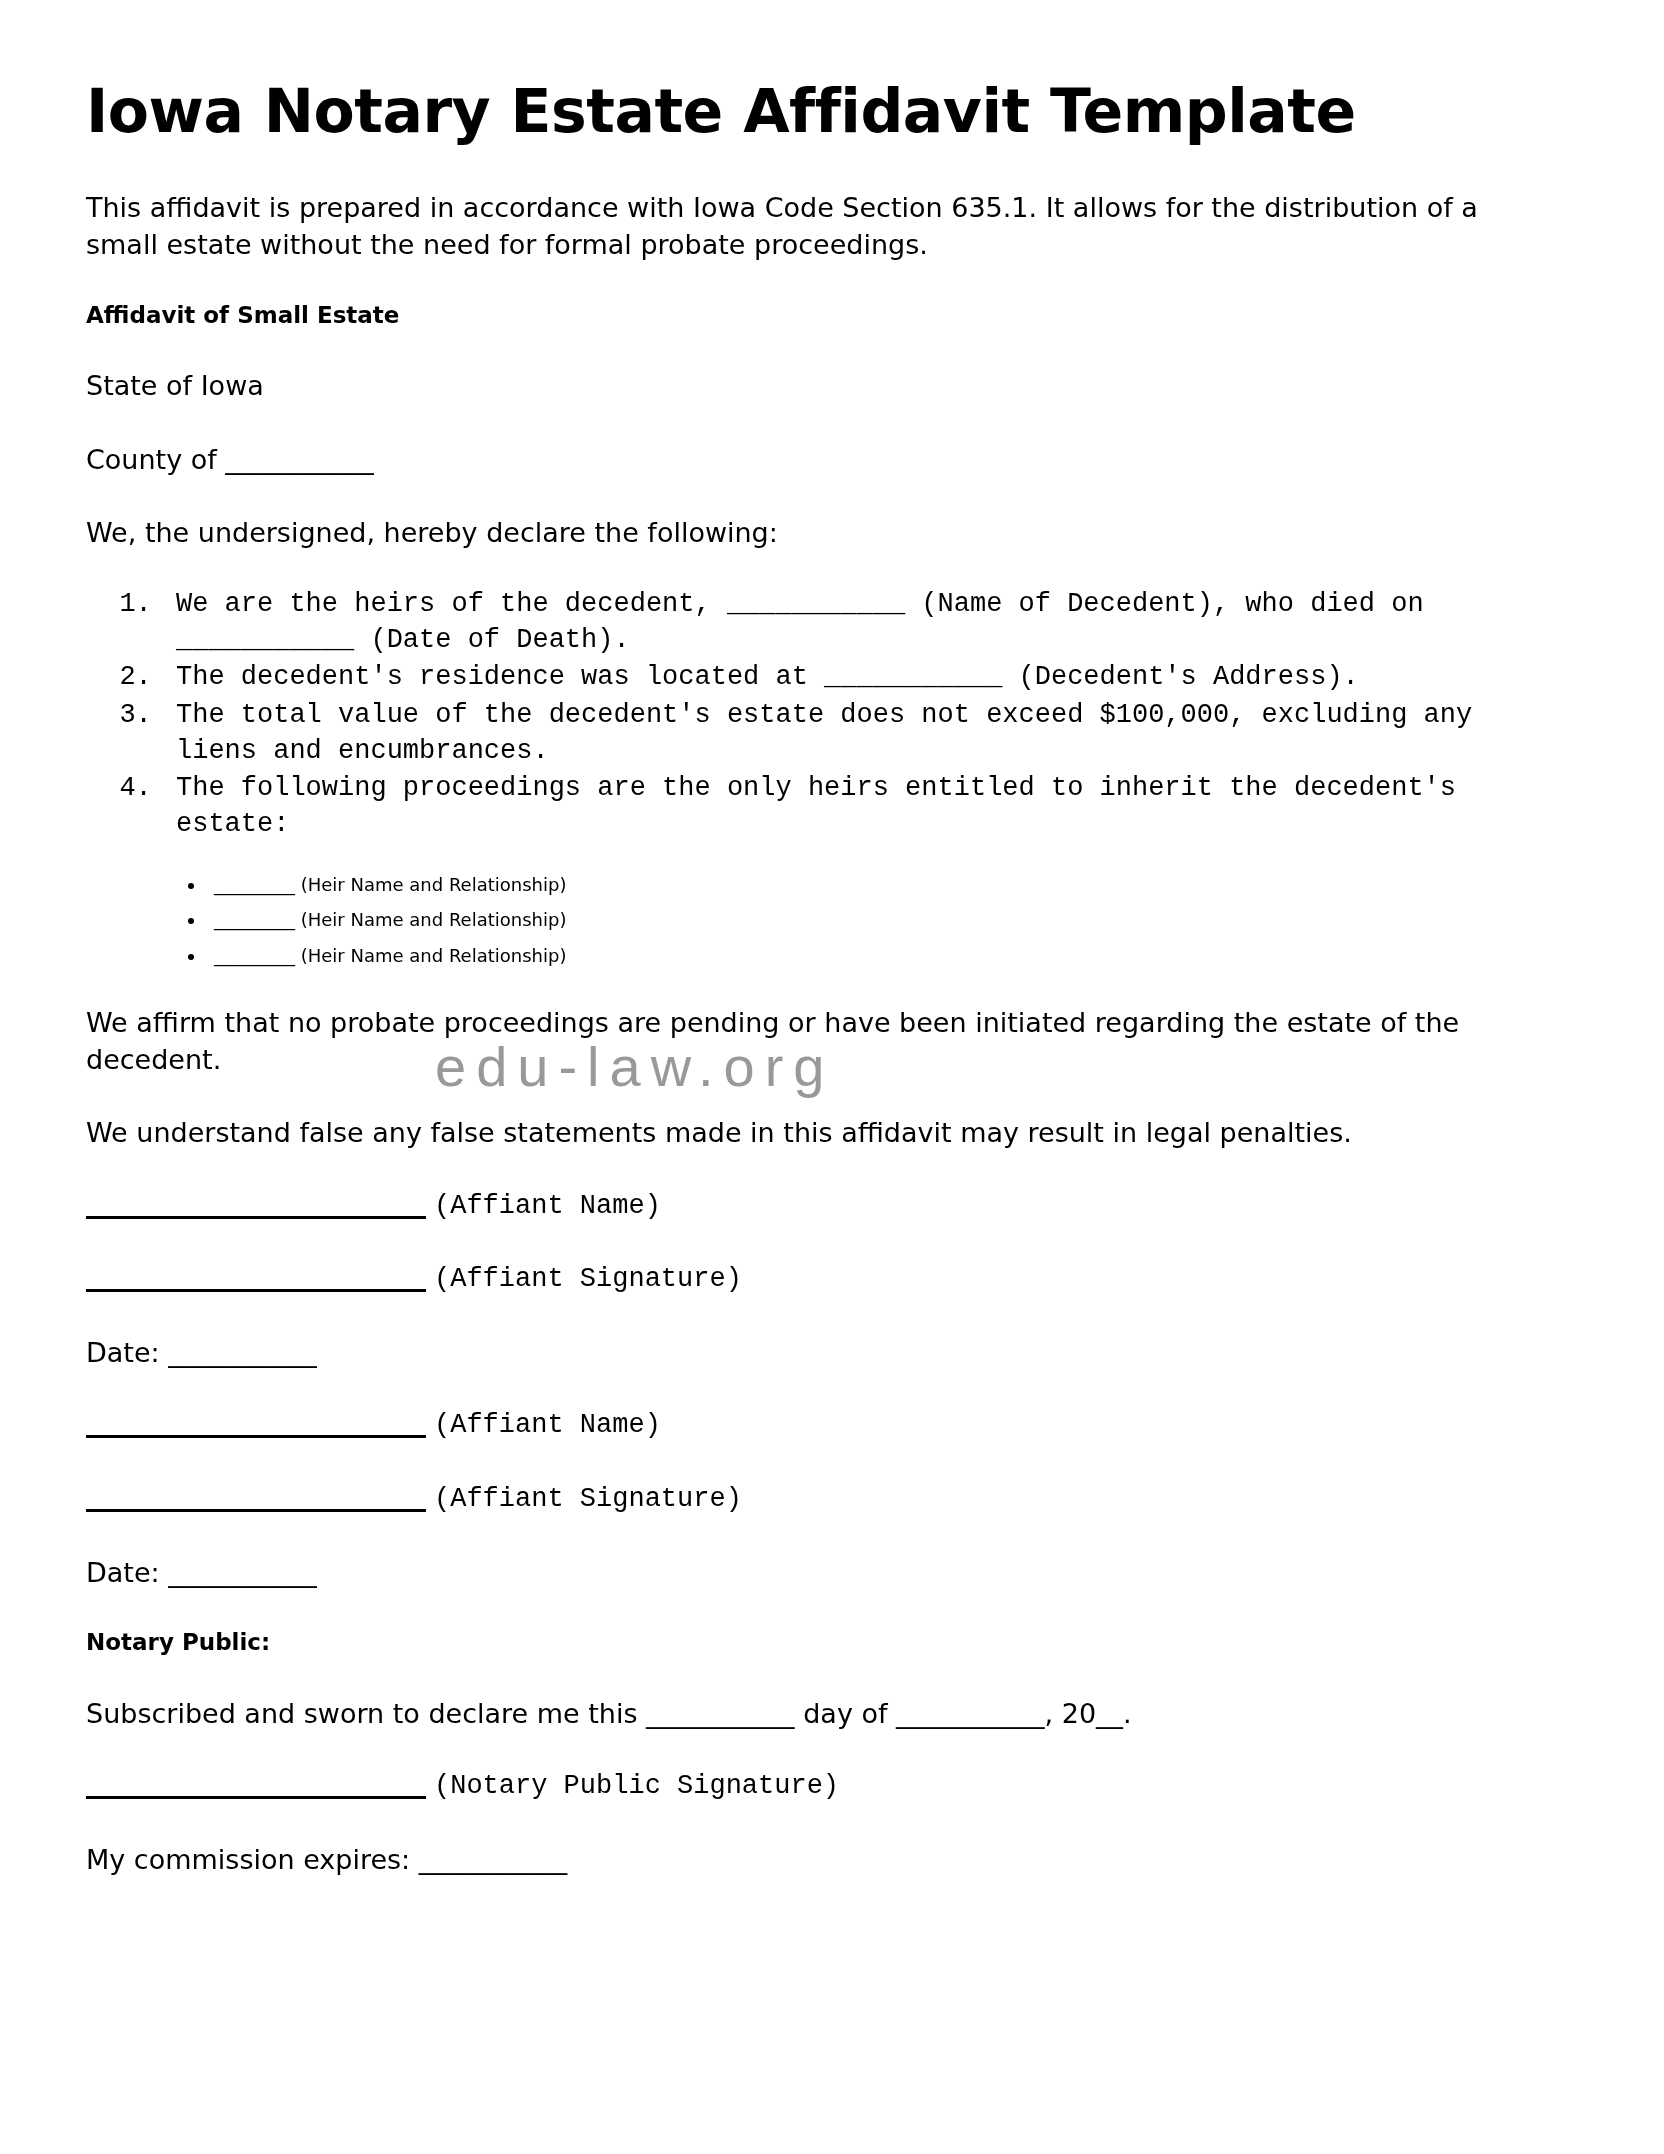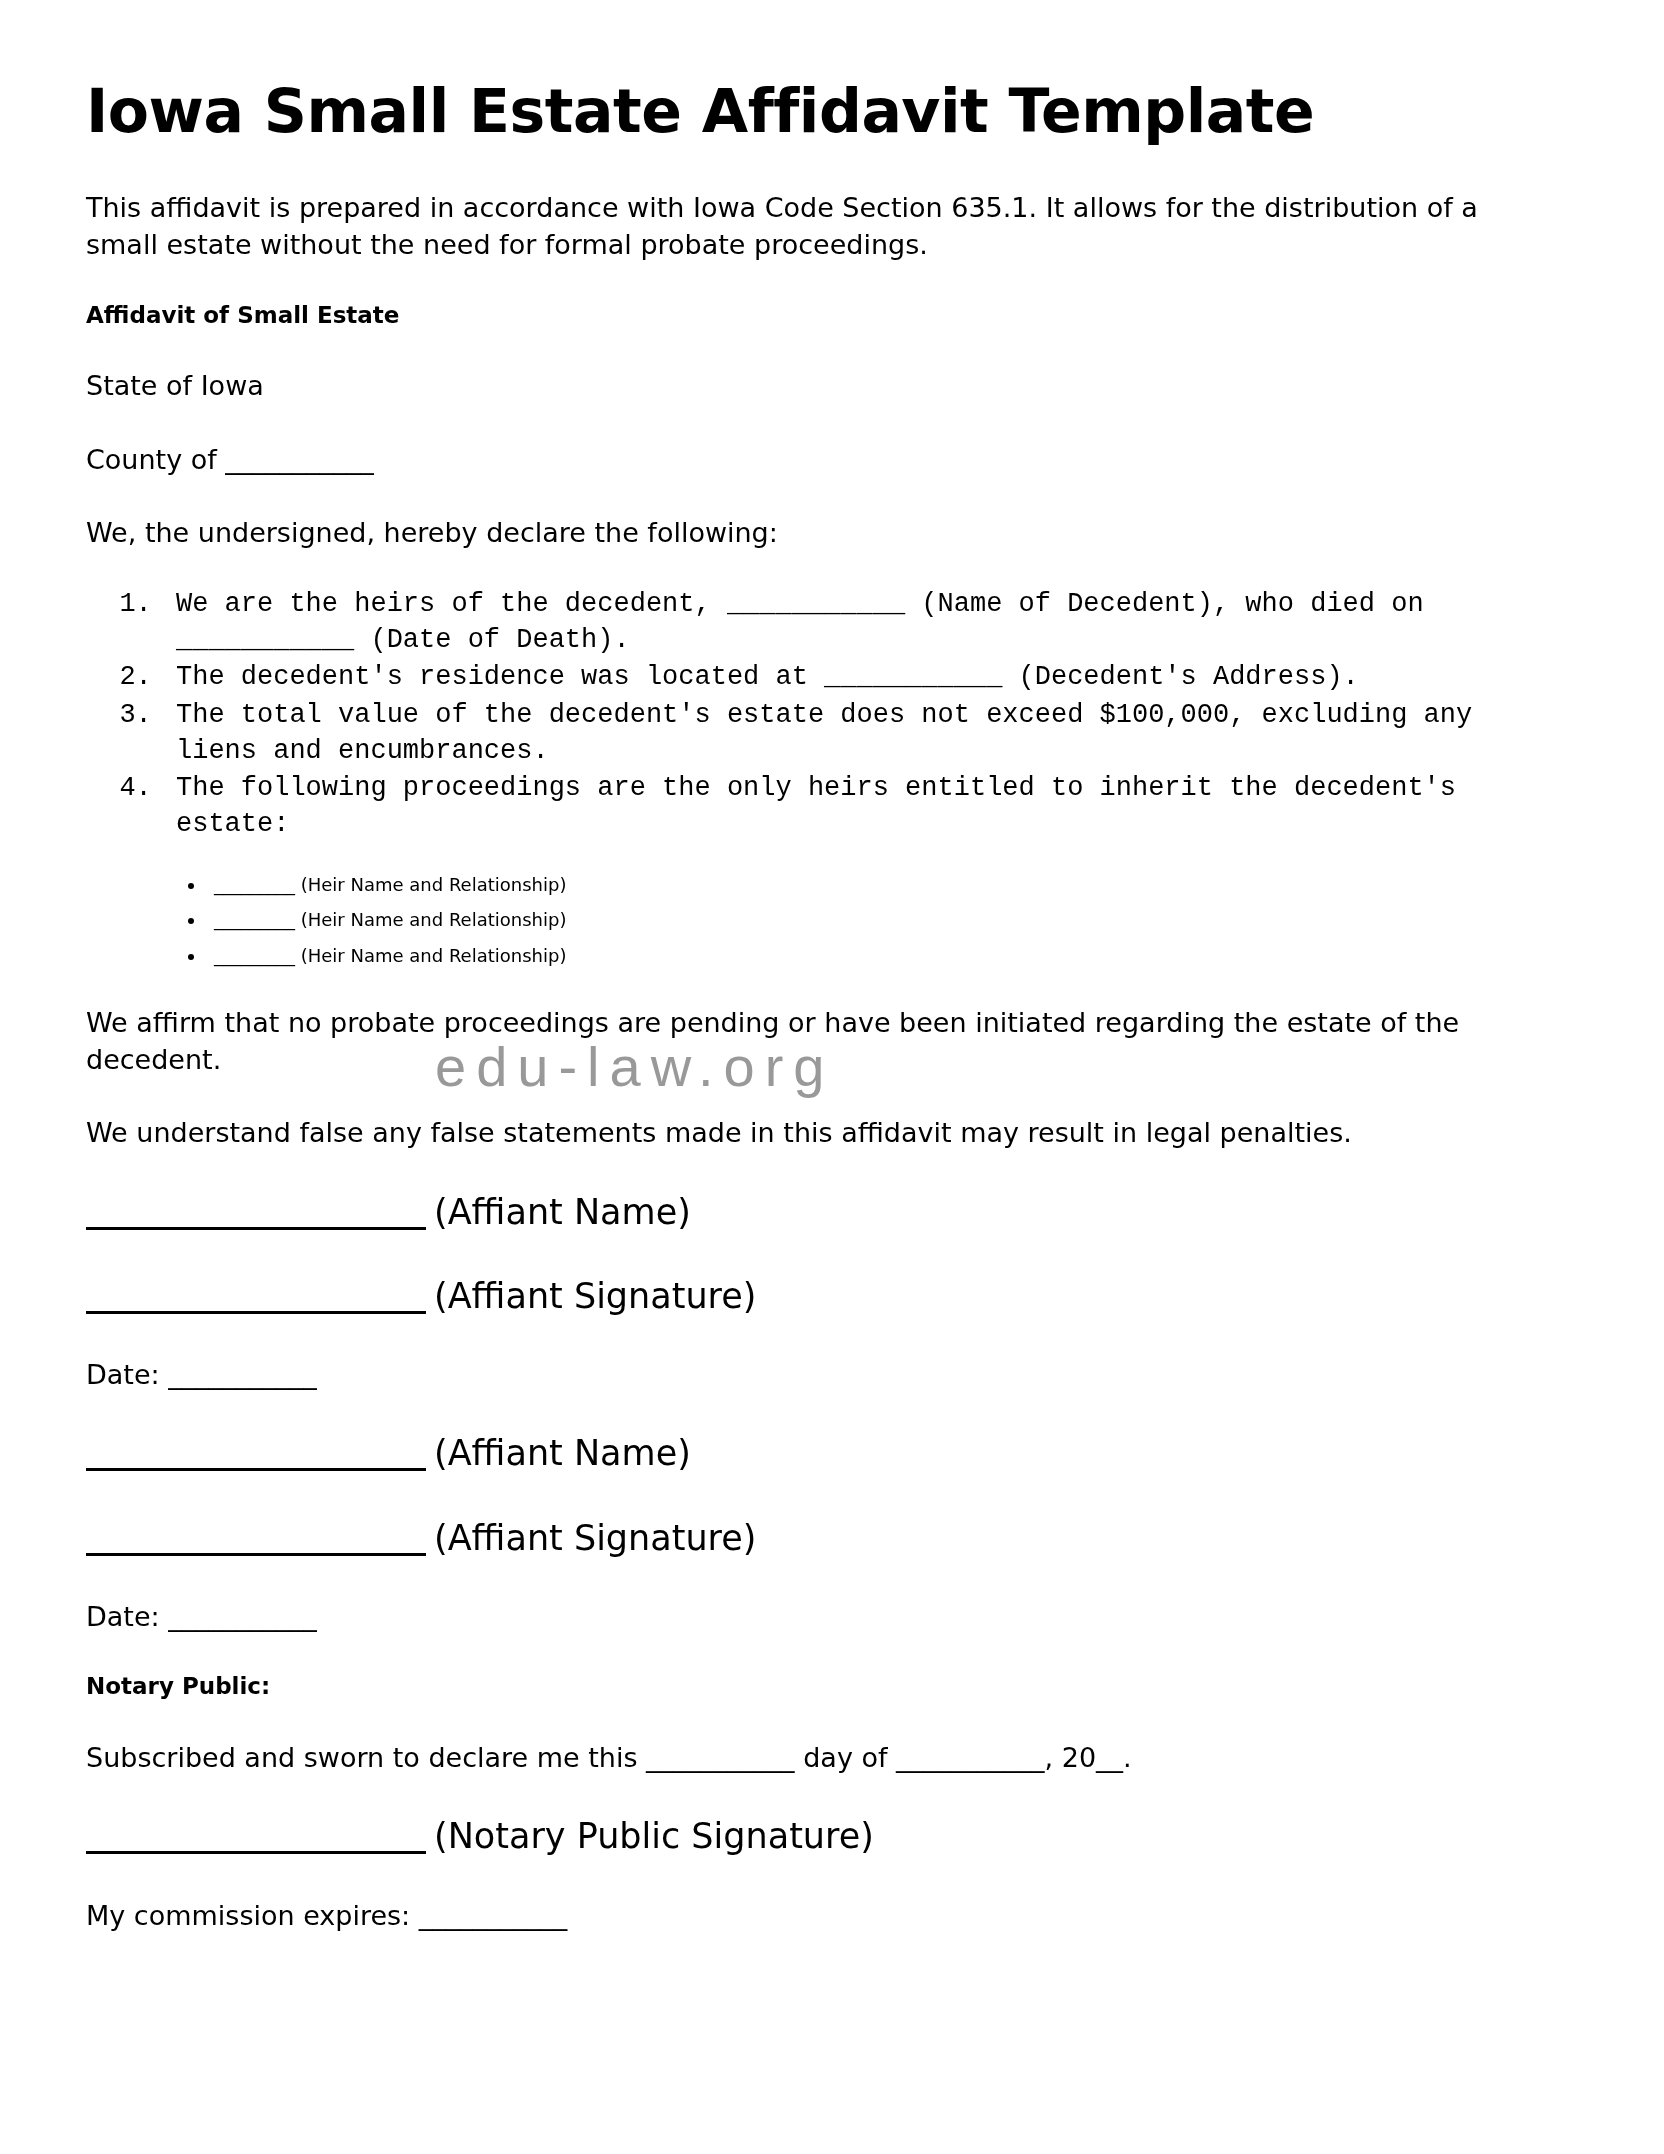--- a/index.html
+++ b/index.html
@@ -72,24 +72,25 @@
     list-style-type: disc;
   }
   .bullet-list > li {
     font-size: 18px;
     line-height: 1.32;
     margin: 12px 0 2px 0;
     padding-left: 8px;
   }
 
   .sig-row {
-    font-size: 35px;
+    font-size: 27px;
     line-height: 1.38;
     margin: 0 0 36px 0;
     white-space: nowrap;
+    font-family: Liberation Mono, monospace;
   }
 
   .underline-long {
     display: inline-block;
     width: 340px;
     border-bottom: 3px solid #000;
     vertical-align: -6px;
     margin-right: 8px;
   }
 
@@ -110,21 +111,21 @@
 </style>
 </head>
 <body>
 
 <div class="page">
 
   <div class="watermark">edu-law.org</div>
 
   <div class="content">
 
-    <h1 class="doc-title">Iowa Small Estate Affidavit Template</h1>
+    <h1 class="doc-title">Iowa Notary Estate Affidavit Template</h1>
 
     <p class="para">This affidavit is prepared in accordance with Iowa Code Section 635.1. It allows for the distribution of a small estate without the need for formal probate proceedings.</p>
 
     <p class="section-head">Affidavit of Small Estate</p>
 
     <p class="para">State of Iowa</p>
 
     <p class="para">County of ___________</p>
 
     <p class="para">We, the undersigned, hereby declare the following:</p>

